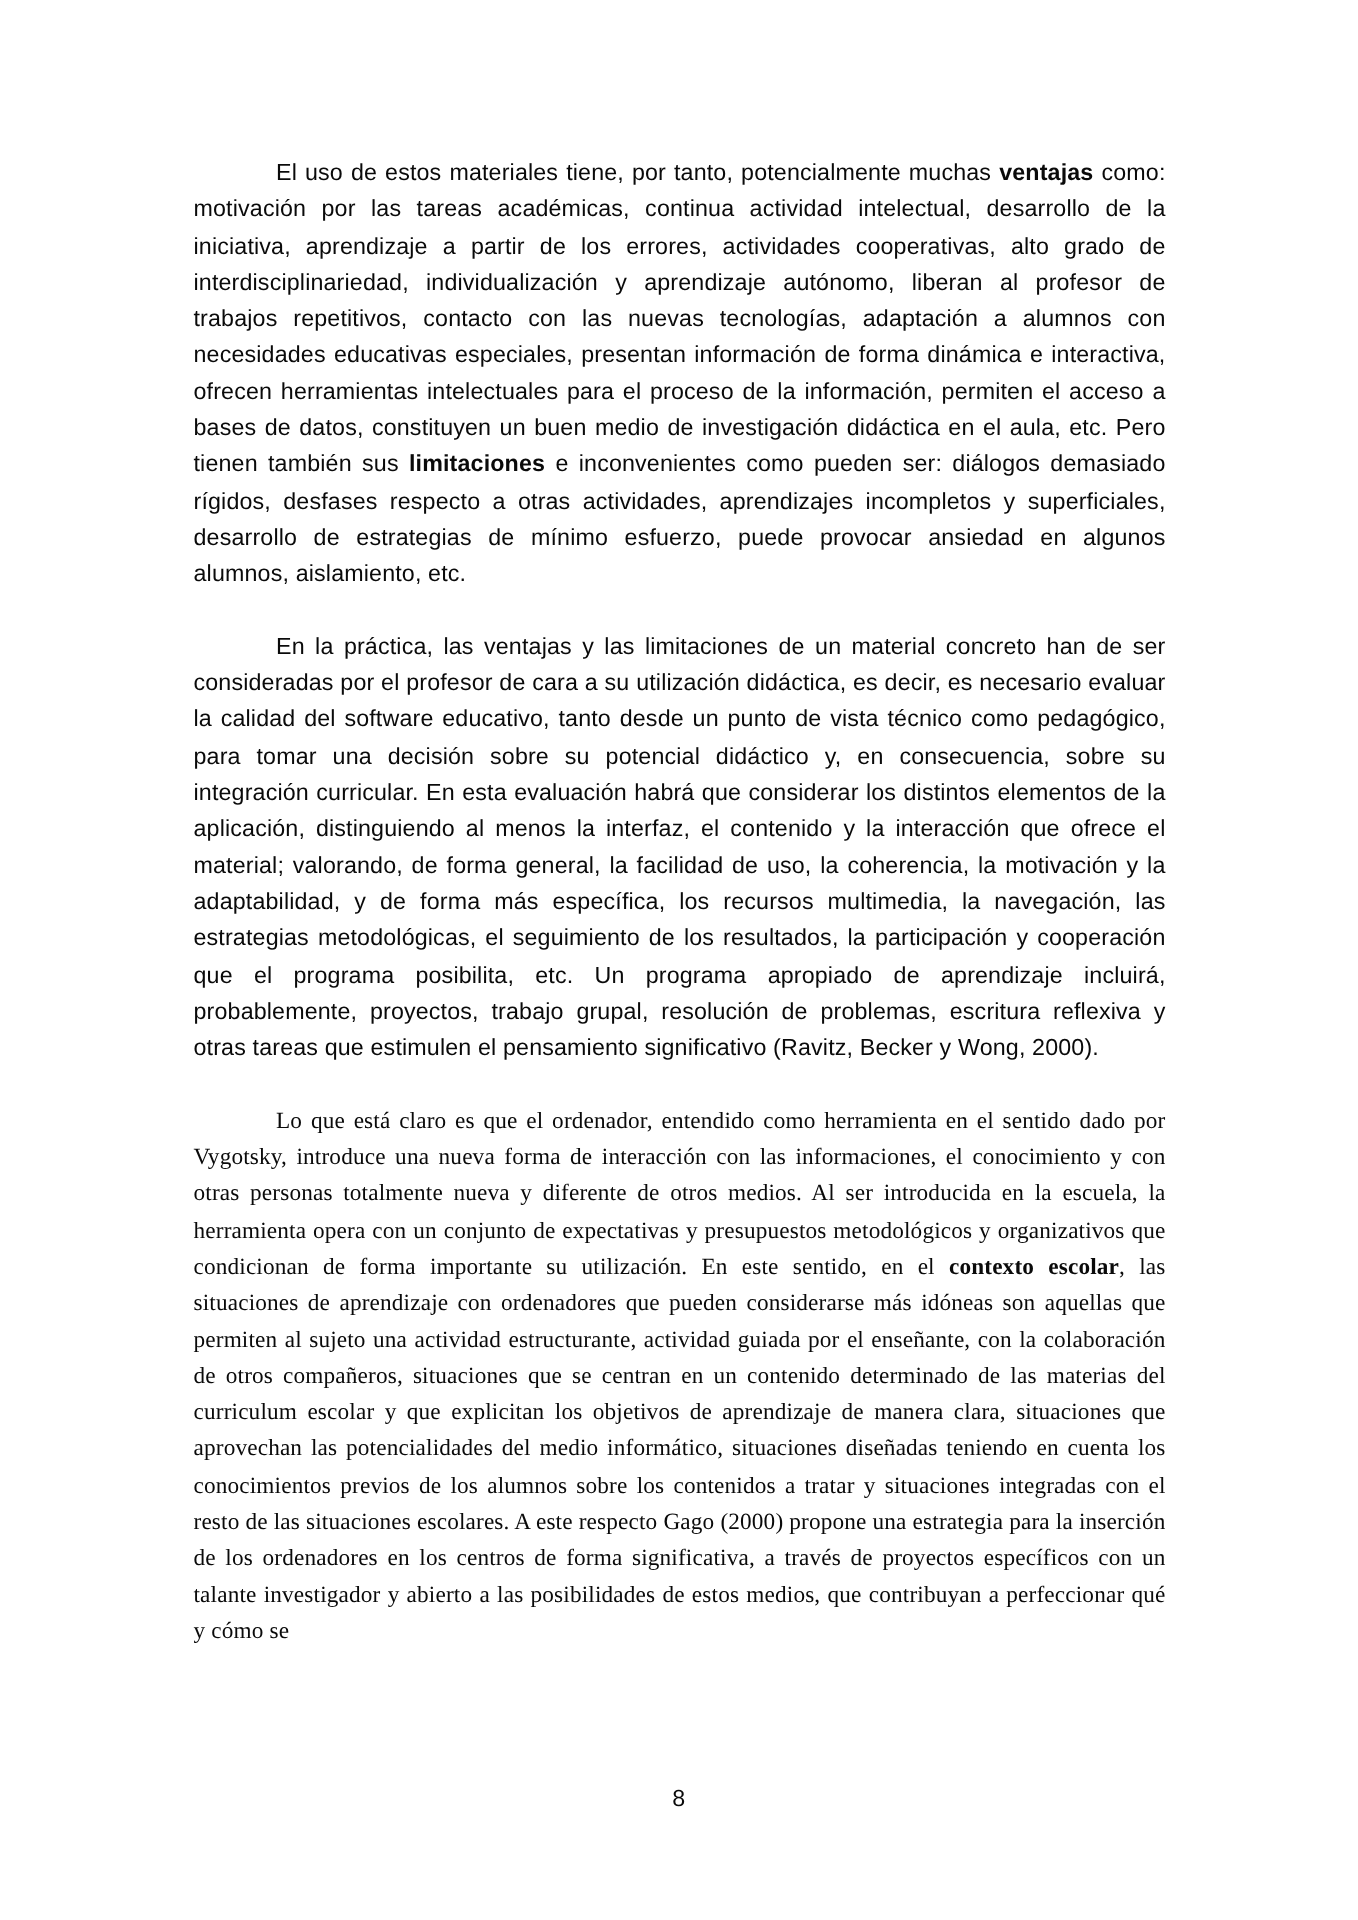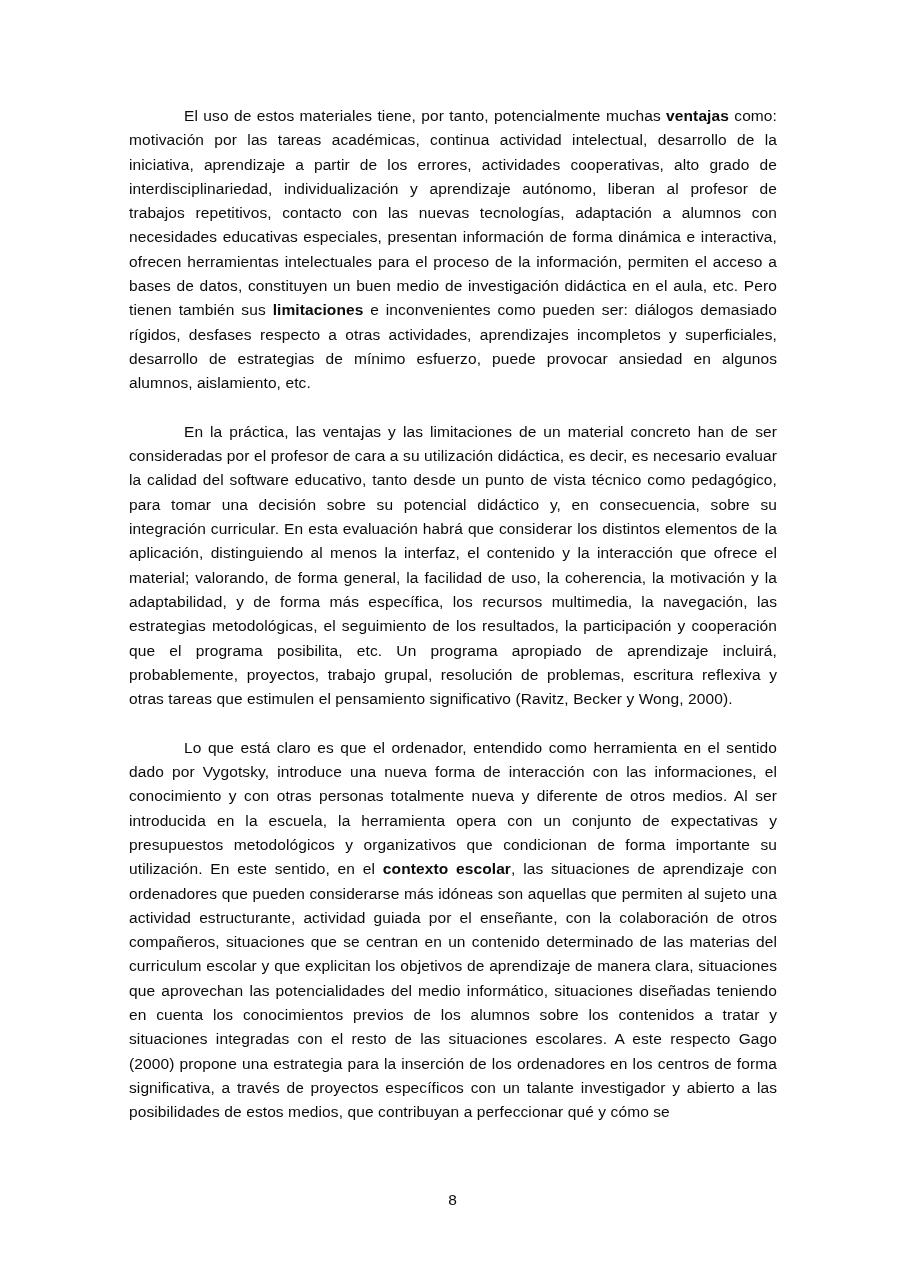--- a/index.html
+++ b/index.html
@@ -25,21 +25,21 @@
     font-size: 15.5px;
     line-height: 24.3px;
     text-align: justify;
     color: #0a0a0a;
     letter-spacing: 0.1px;
   }
   .para {
     text-indent: 55px;
     margin: 0 0 24.3px 0;
   }
-  .para:last-child { margin-bottom: 0; }
+  .para:last-child { margin-bottom: 0; font-family: Liberation Serif, serif; }
   .para strong { font-weight: bold; }
   .page-number {
     position: absolute;
     top: 1191px;
     left: 0;
     width: 100%;
     text-align: center;
     font-size: 15.5px;
     color: #0a0a0a;
   }

